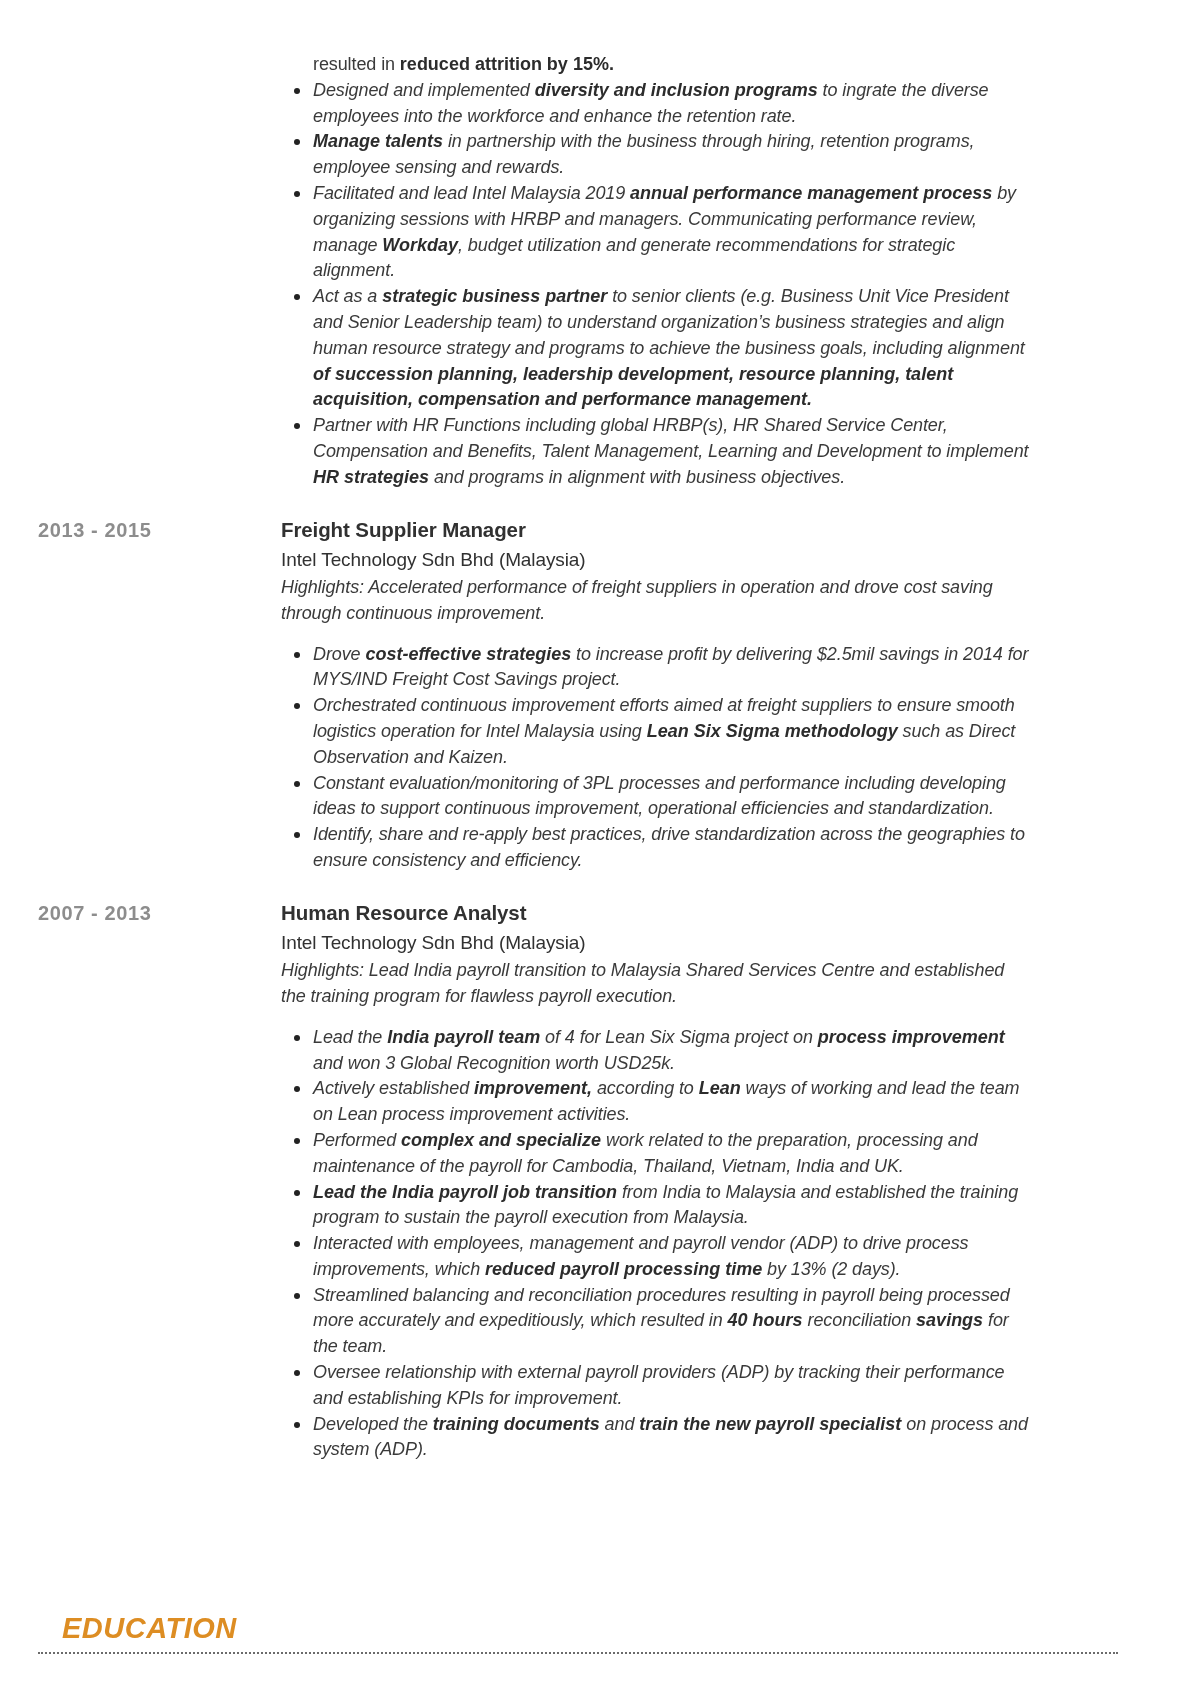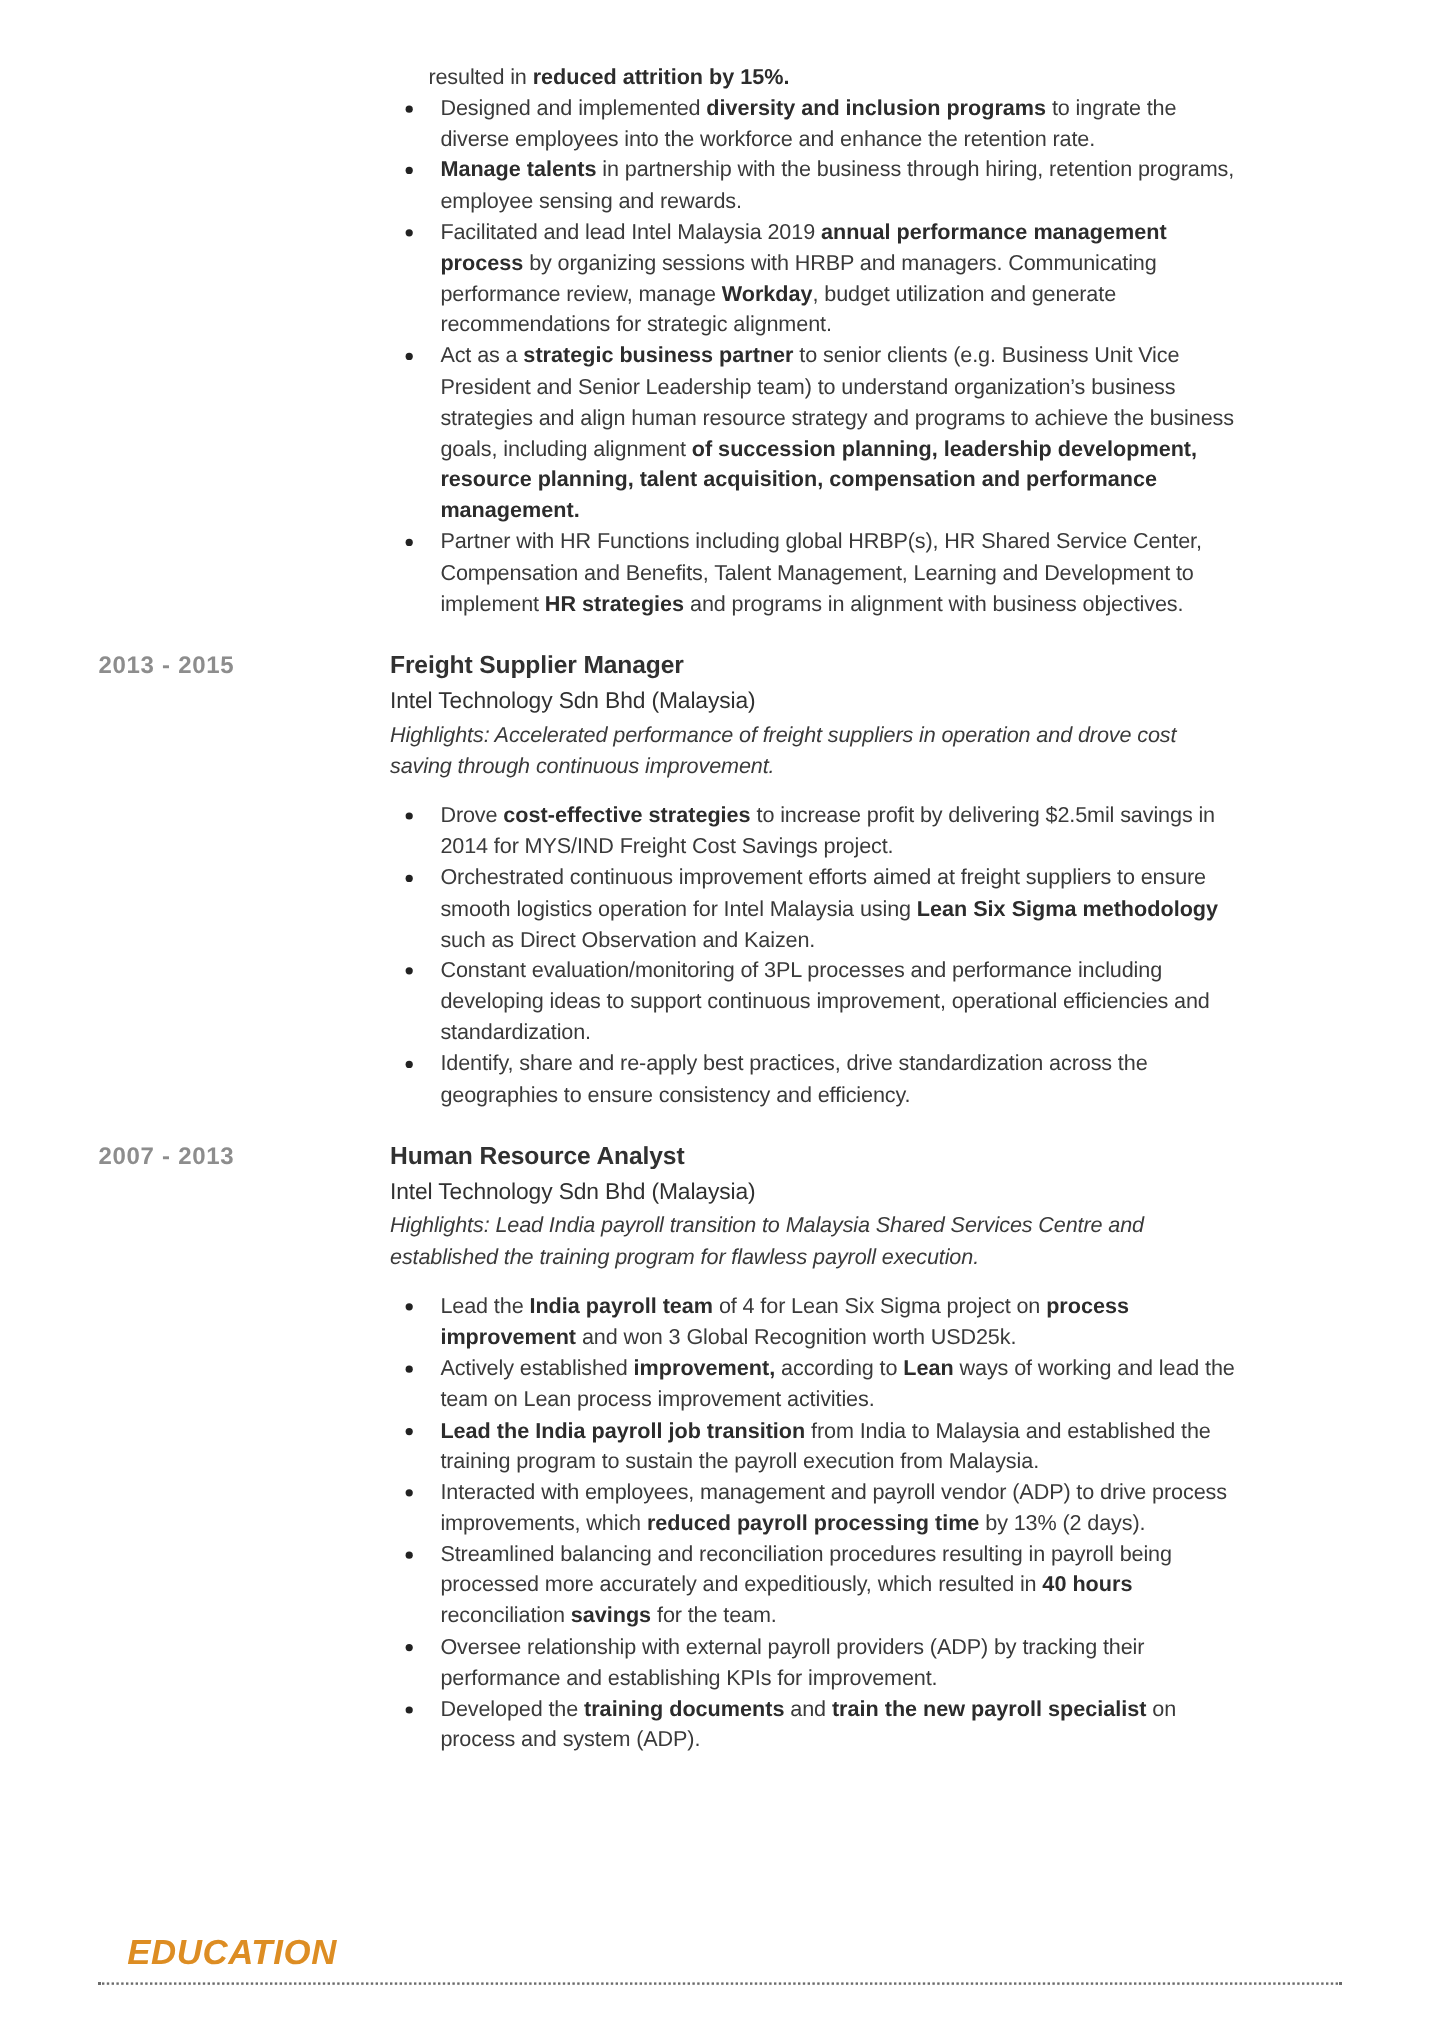--- a/index.html
+++ b/index.html
@@ -5,21 +5,21 @@
   * { margin: 0; padding: 0; box-sizing: border-box; }
   html, body { background: #ffffff; }
   .page {
     position: relative;
     width: 1200px;
     height: 1698px;
     margin: 0 auto;
     background: #ffffff;
     font-family: "Liberation Sans", sans-serif;
     color: #3a3a3a;
-    padding: 52px 170px 0 82px;
+    padding: 52px 170px 0 38px;
     overflow: hidden;
   }
   .row {
     display: grid;
     grid-template-columns: 243px 1fr;
     align-items: start;
   }
   .job-row { margin-top: 26px; }
   .date-col {
     font-size: 20px;
@@ -39,21 +39,21 @@
   ul.bullets { list-style: none; }
   .bullet { display: flex; }
   .bullet .dot {
     flex: none;
     width: 6px;
     height: 6px;
     border-radius: 50%;
     background: #222222;
     margin: 10px 0 0 13px;
   }
-  .bullet .bullet-text { margin-left: 23px; flex: 1; }
+  .bullet .bullet-text { margin-left: 13px; flex: 1; font-style: italic; }
   .job-title {
     font-size: 20.5px;
     font-weight: 700;
     color: #313131;
     line-height: 26px;
     letter-spacing: -0.1px;
   }
   .job-company {
     font-size: 19px;
     font-weight: 400;
@@ -160,20 +160,24 @@
               <li class="bullet">
     <span class="dot"></span>
     <span class="bullet-text"><span>Lead the </span><b>India payroll team</b><span> of 4 for Lean Six Sigma project on </span><b>process improvement</b><span> and won 3 Global Recognition worth USD25k.</span></span>
   </li>
               <li class="bullet">
     <span class="dot"></span>
     <span class="bullet-text"><span>Actively established </span><b>improvement,</b><span> according to </span><b>Lean</b><span> ways of working and lead the team on Lean process improvement activities.</span></span>
   </li>
               <li class="bullet">
     <span class="dot"></span>
+    <span class="bullet-text"><span>Performed </span><b>complex and specialize</b><span> work related to the preparation, processing and maintenance of the payroll for Cambodia, Thailand, Vietnam, India and UK.</span></span>
+  </li>
+              <li class="bullet">
+    <span class="dot"></span>
     <span class="bullet-text"><b>Lead the India payroll job transition</b><span> from India to Malaysia and established the training program to sustain the payroll execution from Malaysia.</span></span>
   </li>
               <li class="bullet">
     <span class="dot"></span>
     <span class="bullet-text"><span>Interacted with employees, management and payroll vendor (ADP) to drive process improvements, which </span><b>reduced payroll processing time</b><span> by 13% (2 days).</span></span>
   </li>
               <li class="bullet">
     <span class="dot"></span>
     <span class="bullet-text"><span>Streamlined balancing and reconciliation procedures resulting in payroll being processed more accurately and expeditiously, which resulted in </span><b>40 hours</b><span> reconciliation </span><b>savings</b><span> for the team.</span></span>
   </li>

